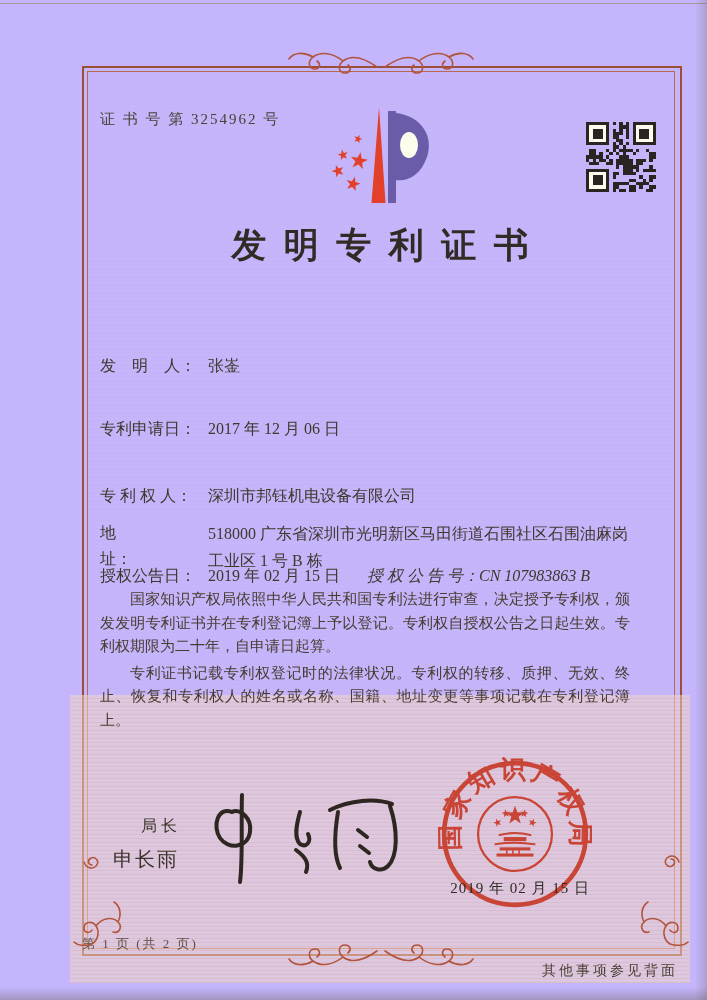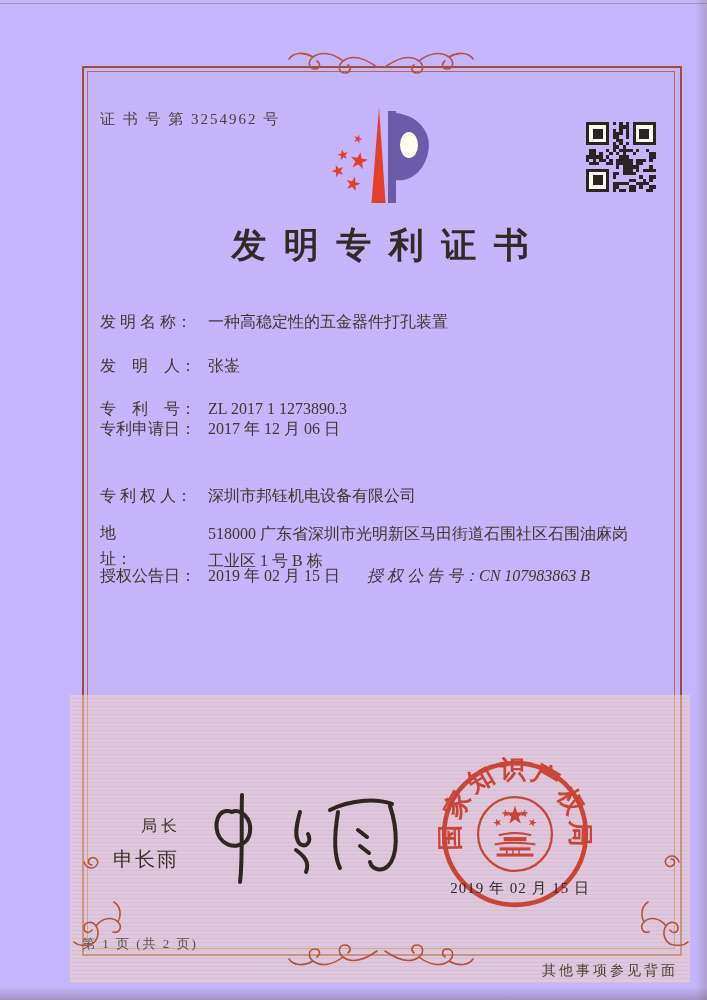--- a/index.html
+++ b/index.html
@@ -229,46 +229,42 @@
       <rect x="14" y="0" width="7" height="7" fill="#2a2422"></rect>
       <rect x="15" y="1" width="5" height="5" fill="#fdfbec"></rect>
       <rect x="16" y="2" width="3" height="3" fill="#2a2422"></rect>
       <rect x="0" y="14" width="7" height="7" fill="#2a2422"></rect>
       <rect x="1" y="15" width="5" height="5" fill="#fdfbec"></rect>
       <rect x="2" y="16" width="3" height="3" fill="#2a2422"></rect>
     </svg>
 
   <div class="abs doc-title">发明专利证书</div>
 
-  <div class="abs row" style="top:309px">
-    <span class="lab">发 明 名 称：</span><span class="val">一种高稳定性的五金器件打孔装置</span>
-  </div>
   <div class="abs row" style="top:353px">
     <span class="lab">发　明　人：</span><span class="val">张崟</span>
-  </div>
-  <div class="abs row" style="top:396px">
-    <span class="lab">专　利　号：</span><span class="val">ZL 2017 1 1273890.3</span>
   </div>
   <div class="abs row" style="top:416px">
     <span class="lab">专利申请日：</span><span class="val">2017 年 12 月 06 日</span>
   </div>
   <div class="abs row" style="top:483px">
     <span class="lab">专 利 权 人：</span><span class="val">深圳市邦钰机电设备有限公司</span>
   </div>
   <div class="abs row" style="top:520px">
     <span class="lab">地　　　　址：</span><span class="val wrap">518000 广东省深圳市光明新区马田街道石围社区石围油麻岗工业区 1 号 B 栋</span>
   </div>
   <div class="abs row" style="top:563px">
     <span class="lab">授权公告日：</span><span class="val">2019 年 02 月 15 日</span>
     <span class="grant-no-group">
       <span>授 权 公 告 号：</span><span>CN 107983863 B</span>
     </span>
   </div>
 
   <div class="abs body-text">
+    <p>国家知识产权局依照中华人民共和国专利法进行审查，决定授予专利权，颁发发明专利证书并在专利登记簿上予以登记。专利权自授权公告之日起生效。专利权期限为二十年，自申请日起算。</p>
+    <p>专利证书记载专利权登记时的法律状况。专利权的转移、质押、无效、终止、恢复和专利权人的姓名或名称、国籍、地址变更等事项记载在专利登记簿上。</p>
   </div>
 
   <div class="abs sig-title">局长</div>
   <div class="abs sig-name">申长雨</div>
   <svg class="abs z5" style="left:195px;top:788px;" width="215" height="105" viewBox="0 0 215 105">
     <g fill="none" stroke="#2e2620" stroke-width="4" stroke-linecap="round">
       <path d="M37,24 C23,18 17,38 25,50 C33,62 53,60 55,44 C57,30 45,20 37,24"></path>
       <path d="M47,7 C46,32 48,72 45,94"></path>
       <path d="M105,24 C101,38 99,50 105,56 C111,60 117,54 113,46"></path>
       <path d="M101,62 C109,68 115,74 111,84"></path>

